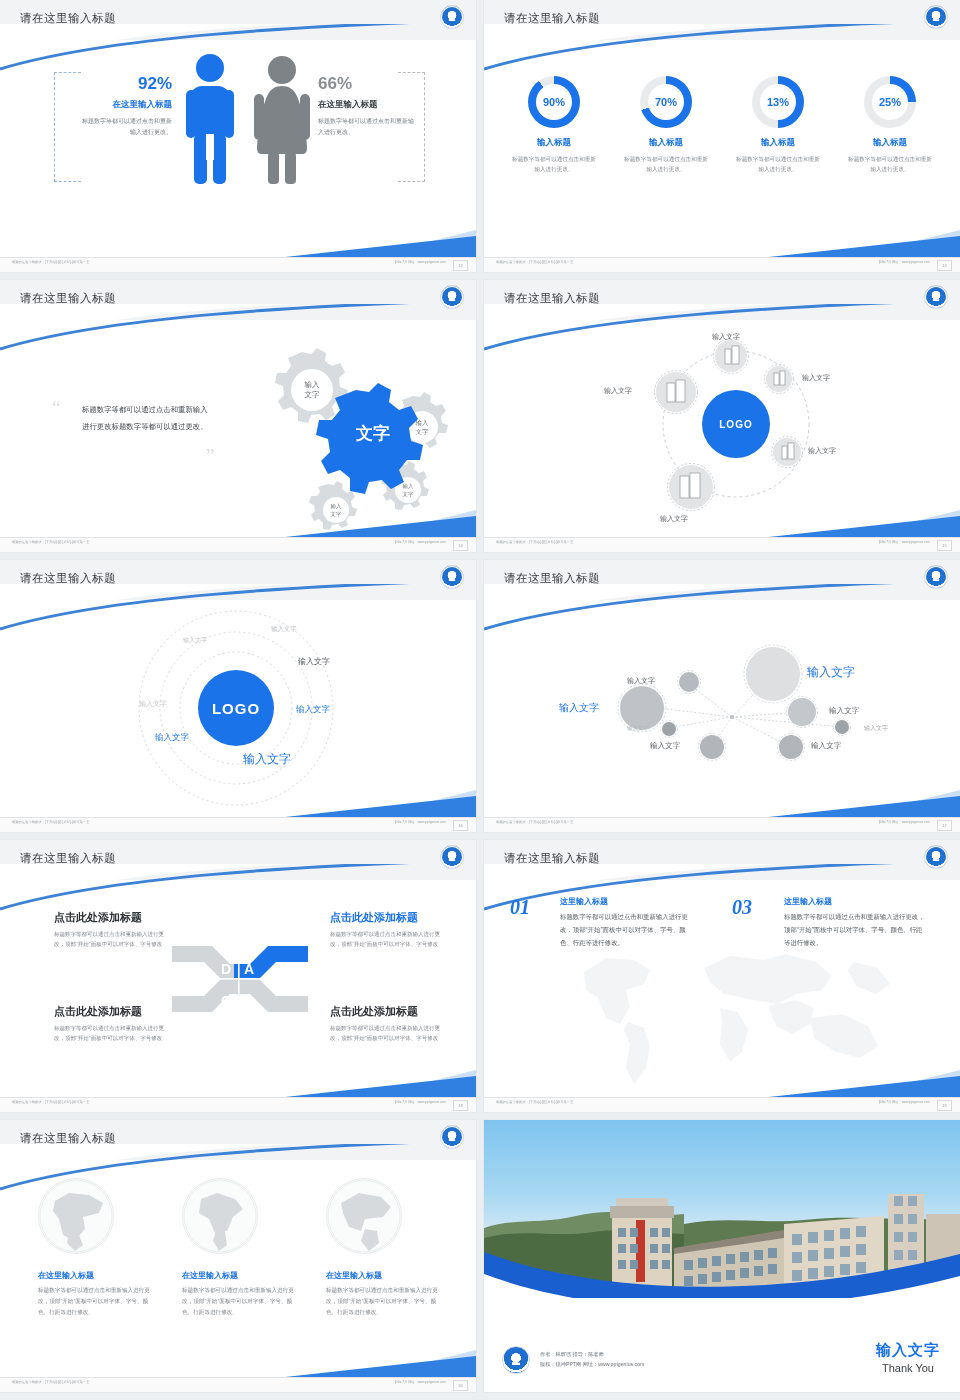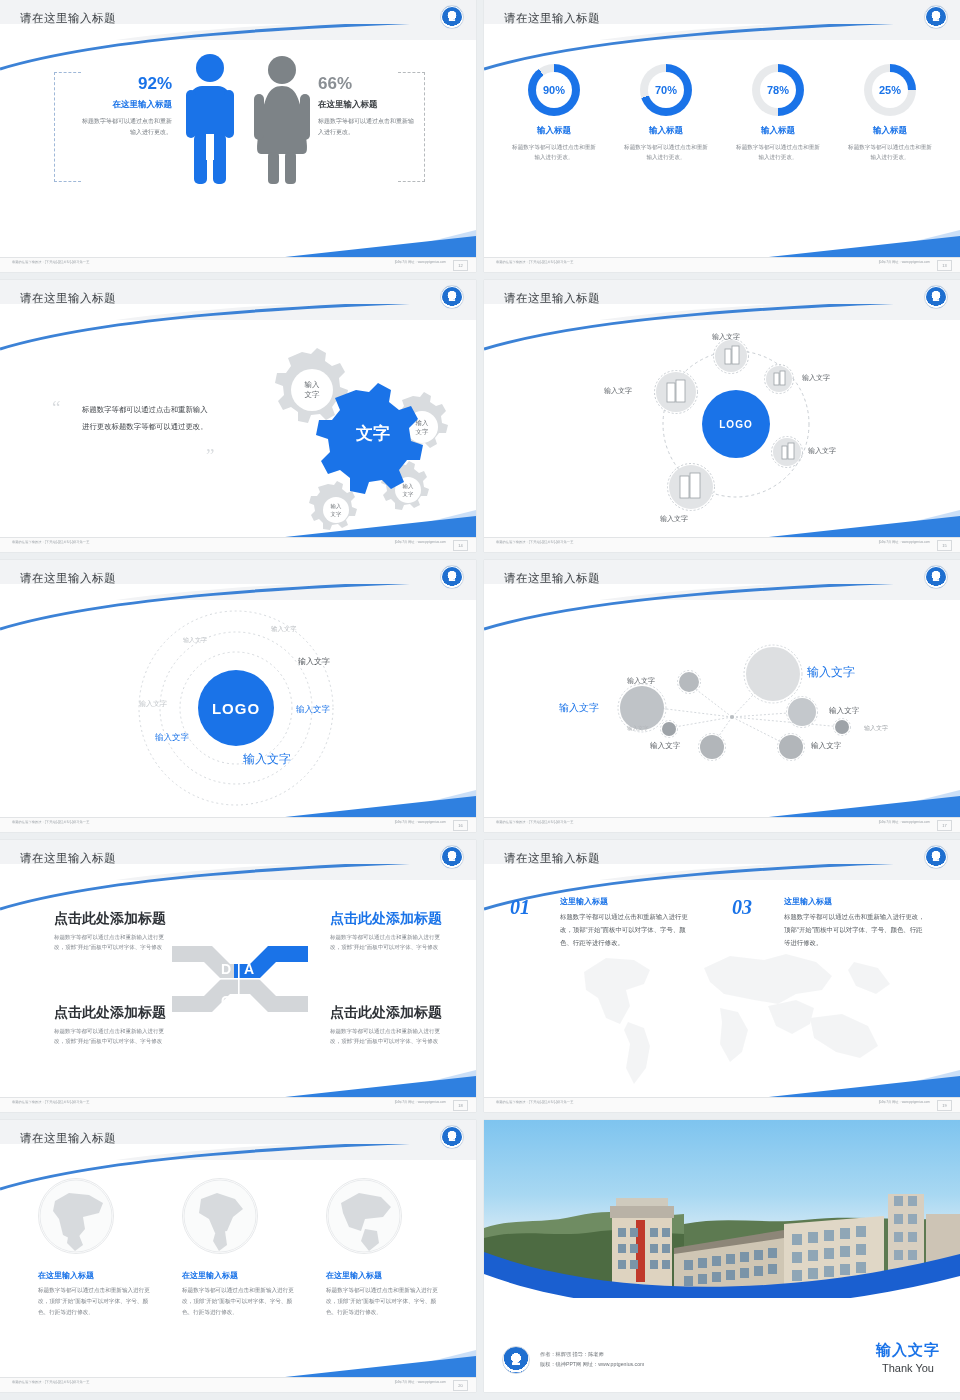--- a/index.html
+++ b/index.html
@@ -34,21 +34,21 @@
   
   .donut{width:52px;height:52px;border-radius:50%;position:relative;margin:0 auto;}
   .donut:after{content:"";position:absolute;left:8px;top:8px;right:8px;bottom:8px;border-radius:50%;background:#fff;}
   .donut span{position:absolute;left:0;top:0;width:100%;height:100%;display:flex;align-items:center;justify-content:center;
      font-size:11px;font-weight:bold;color:#1a73e8;z-index:3;}
   .d-cap{font-size:8.5px;font-weight:bold;color:#1a73e8;text-align:center;margin-top:9px;}
   .d-txt{font-size:5.6px;line-height:1.85;color:#83888e;text-align:center;margin-top:5px;padding:0 14px;}
   .quote{font-size:19px;color:#d9dcdf;font-family:"Liberation Serif",serif;line-height:.8;}
   .nlabel{position:absolute;font-size:7px;color:#5f6469;white-space:nowrap;}
   
-  .q-h{font-size:14px;font-weight:bold;margin-bottom:4px;}
+  .q-h{font-size:11px;font-weight:bold;margin-bottom:4px;}
   .q-b{font-size:5.5px;line-height:1.85;color:#82878d;}
   
   .num{font-size:20px;font-style:italic;font-weight:bold;color:#1a73e8;font-family:"Liberation Serif",serif;}
   
   .globe{width:74px;height:74px;border-radius:50%;border:1px solid #e7e9eb;position:relative;overflow:hidden;margin:0 auto;}
   
   .thx-cn{font-size:15px;font-weight:bold;color:#1a73e8;text-align:right;letter-spacing:1px;}
   .thx-en{font-size:11px;color:#3c4044;text-align:center;margin-top:2px;}
   .tinfo{font-size:5.2px;color:#6c7176;line-height:1.9;}
 </style>
@@ -118,38 +118,38 @@
 <div class="slide">
   <div class="hdr"></div>
   <svg class="hdr-curve" viewBox="0 0 476 50" preserveAspectRatio="none">
     <path d="M0 38 C120 6 300 -2 476 -8 L476 -20 L0 -20 Z" fill="#ffffff"></path>
     <path d="M0 45 C110 12 300 2 476 -4" stroke="#3c82d6" stroke-width="3" fill="none"></path>
   </svg>
   <div class="title">请在这里输入标题</div>
   <div class="logo-badge"></div>
 
   <div class="body">
-    <div style="position:absolute;left:14px;top:20px;right:14px;display:flex;">
+    <div style="position:absolute;left:14px;top:32px;right:14px;display:flex;">
       <div style="flex:1">
         <div class="donut" style="background:conic-gradient(#1a73e8 0% 90%, #e8eaec 90% 100%)">
           <span>90%</span>
         </div>
         <div class="d-cap">输入标题</div>
         <div class="d-txt">标题数字等都可以通过点击和重新输入进行更改。</div>
       </div>
       <div style="flex:1">
         <div class="donut" style="background:conic-gradient(#1a73e8 0% 70%, #e8eaec 70% 100%)">
           <span>70%</span>
         </div>
         <div class="d-cap">输入标题</div>
         <div class="d-txt">标题数字等都可以通过点击和重新输入进行更改。</div>
       </div>
       <div style="flex:1">
         <div class="donut" style="background:conic-gradient(#1a73e8 0% 50%, #e8eaec 50% 100%)">
-          <span>78%</span>
+          <span>13%</span>
         </div>
         <div class="d-cap">输入标题</div>
         <div class="d-txt">标题数字等都可以通过点击和重新输入进行更改。</div>
       </div>
       <div style="flex:1">
         <div class="donut" style="background:conic-gradient(#1a73e8 0% 25%, #e8eaec 25% 100%)">
           <span>25%</span>
         </div>
         <div class="d-cap">输入标题</div>
         <div class="d-txt">标题数字等都可以通过点击和重新输入进行更改。</div>

